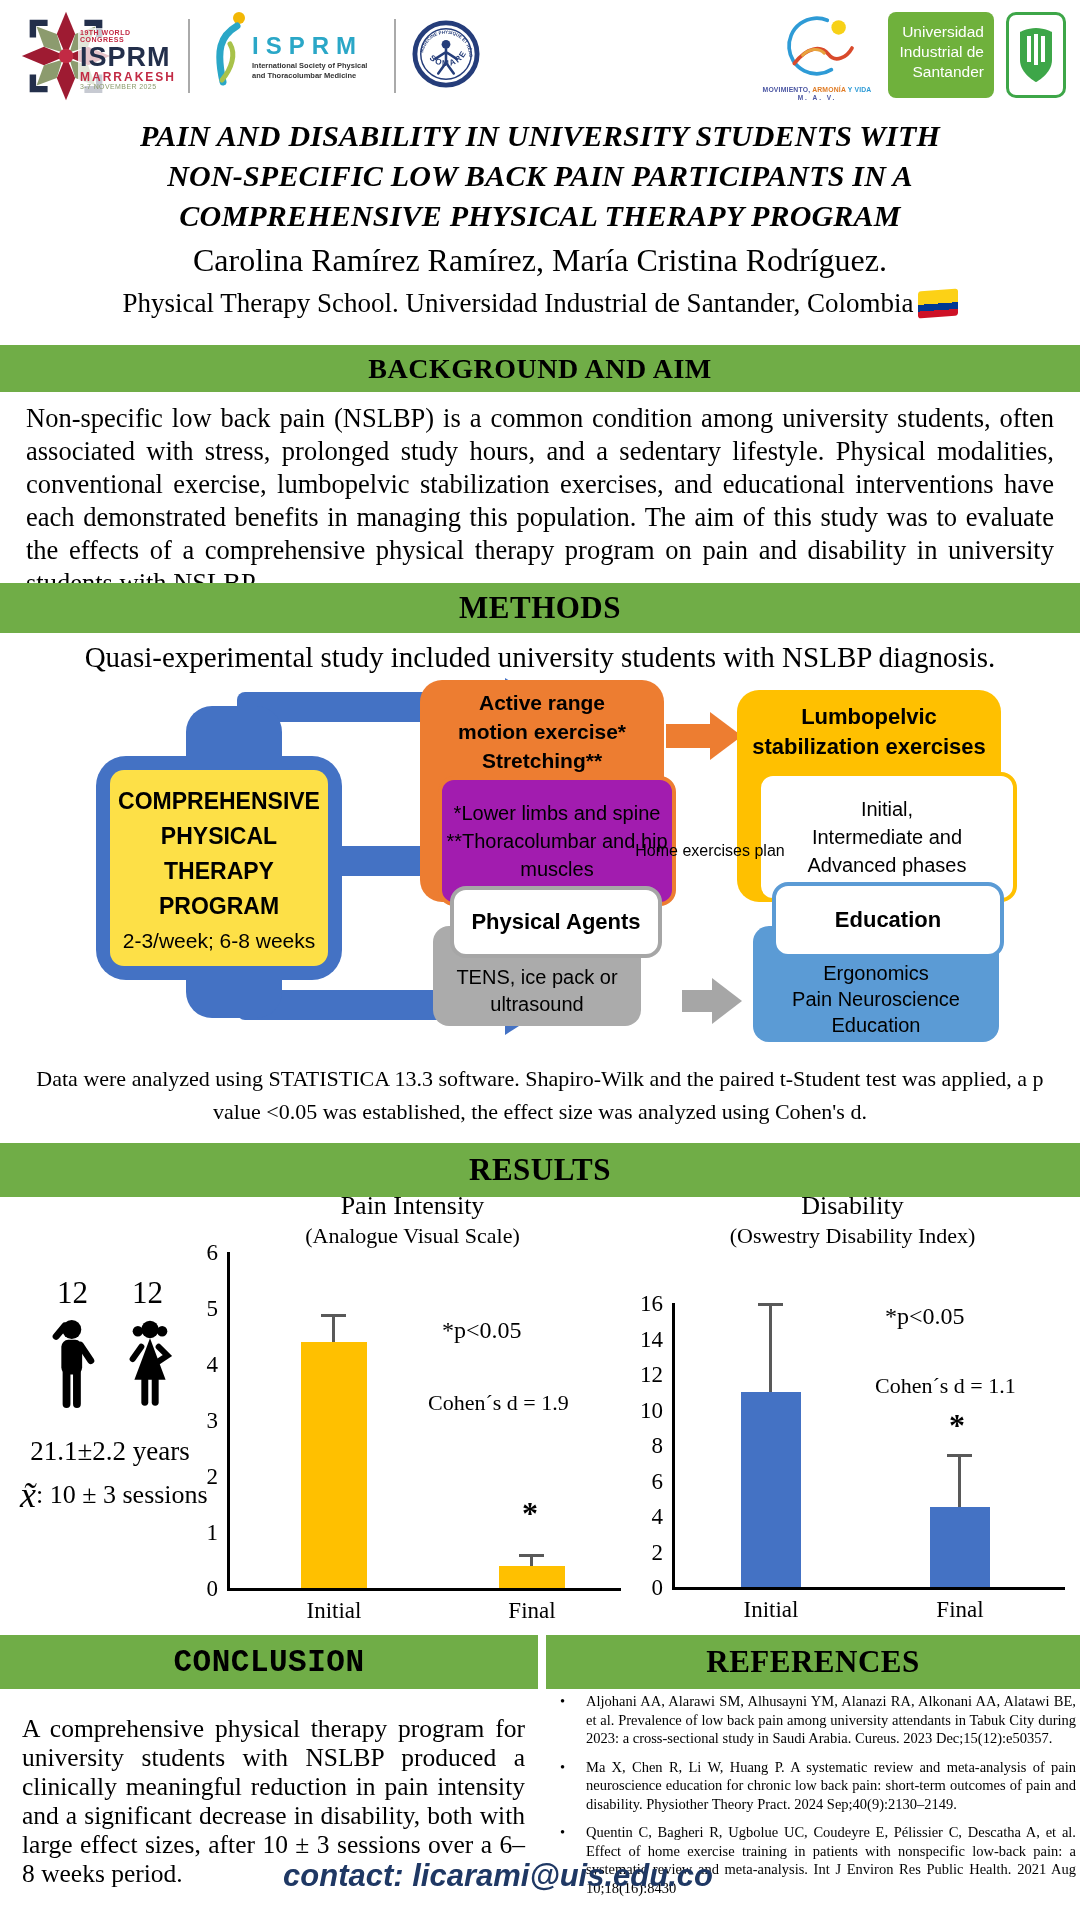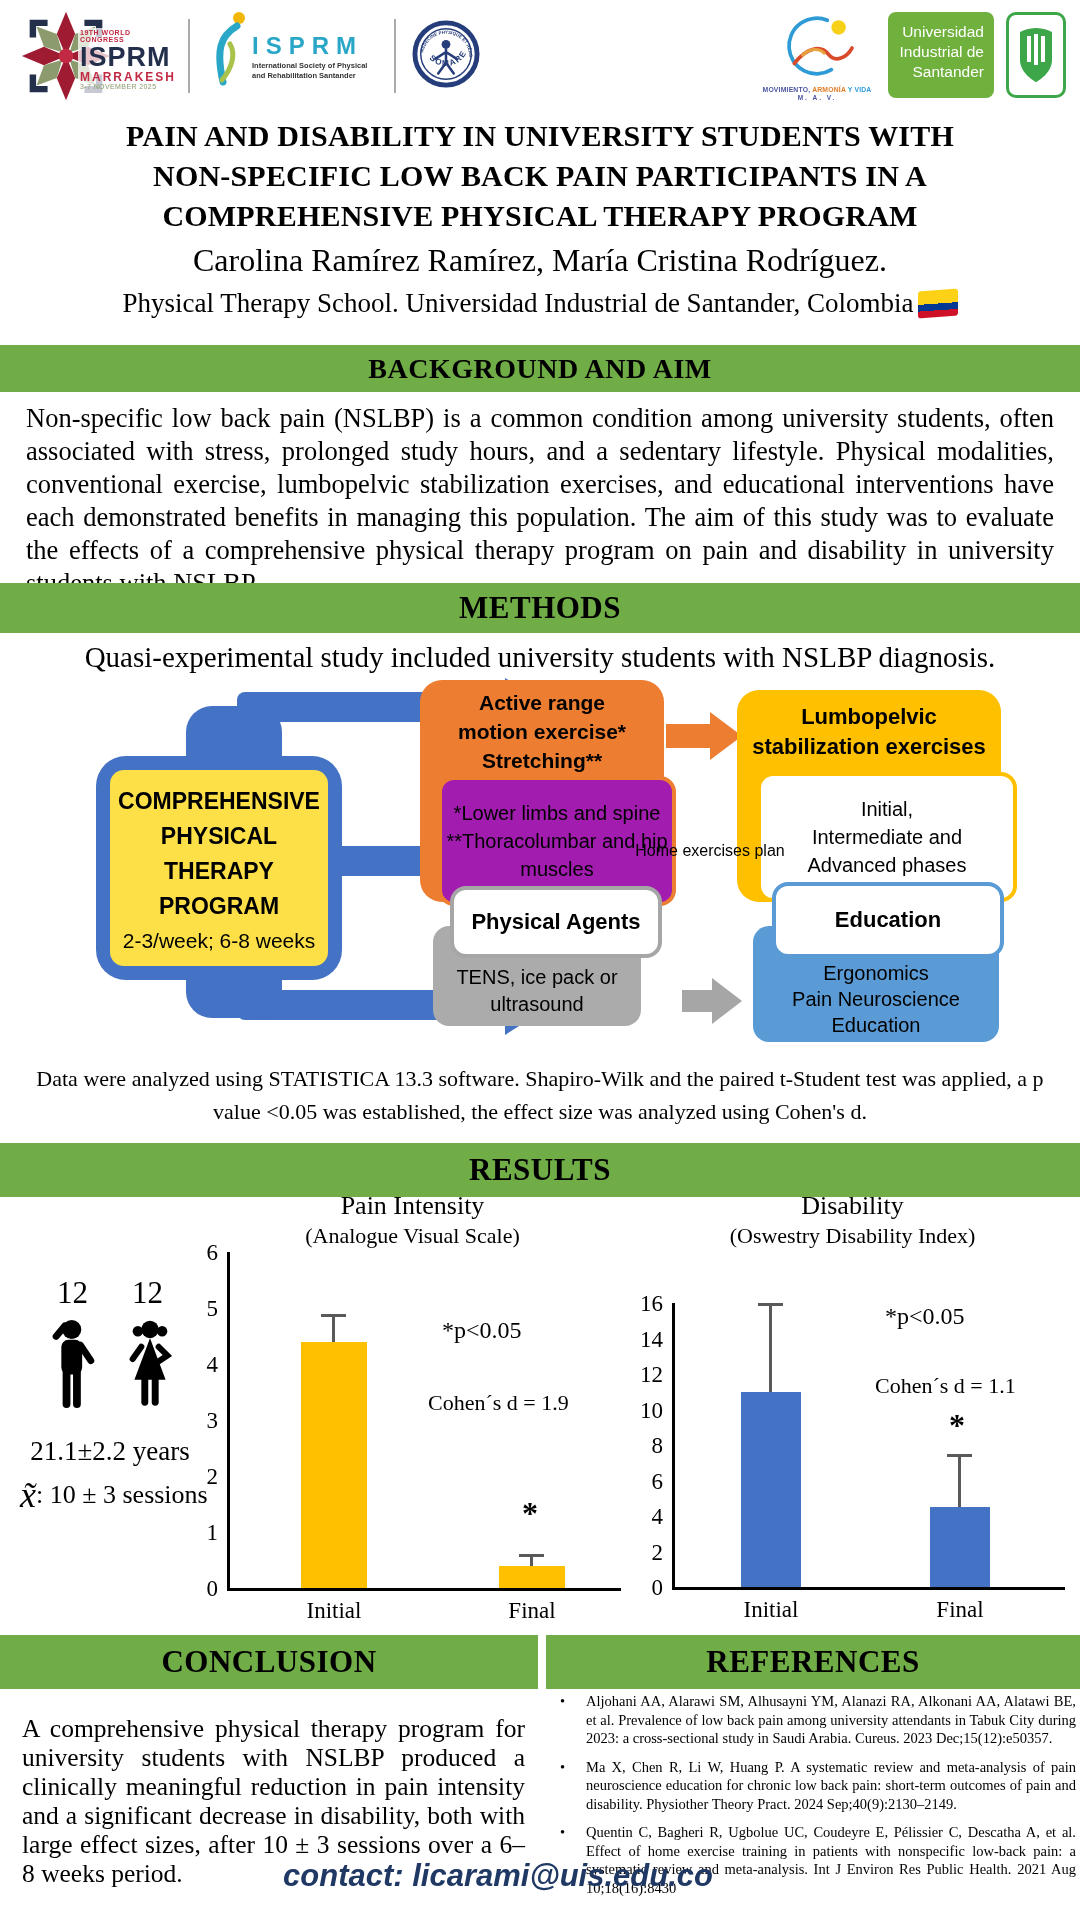--- a/index.html
+++ b/index.html
@@ -25,33 +25,33 @@
   .mav-words{font-size:6.8px;font-weight:700;letter-spacing:.2px;line-height:1.2;}
   .mav-w1{color:#4A55A2;} .mav-w2{color:#E07B24;} .mav-w3{color:#2E9BD6;}
   .mav-abbr{font-size:6.5px;font-weight:700;color:#4A55A2;letter-spacing:2px;}
   .uis-green{width:106px;height:86px;background:#6FB13C;border-radius:8px;color:#fff;
              font-family:"Liberation Sans",sans-serif;font-size:15.5px;line-height:1.3;
              text-align:right;padding:10px 10px 0 8px;box-sizing:border-box;}
   .uis-shield{width:60px;height:86px;border:3px solid #3DA648;border-radius:10px;background:#fff;
               display:flex;align-items:center;justify-content:center;box-sizing:border-box;}
   
   .title{position:absolute;top:116px;left:40px;width:1000px;text-align:center;
-         font-weight:700;font-size:30px;line-height:40px;letter-spacing:.2px;}
+         font-weight:700;font-size:30px;line-height:40px;letter-spacing:.2px;font-style:italic;}
   .authors{position:absolute;top:242px;left:0;width:1080px;text-align:center;font-size:32px;}
   .affil{position:absolute;top:288px;left:0;width:1080px;text-align:center;font-size:27px;}
   .flag{display:inline-block;width:40px;height:27px;vertical-align:-5px;margin-left:4px;
         background:linear-gradient(180deg,#FCD116 0 50%,#003893 50% 75%,#CE1126 75% 100%);
         border-radius:3px;transform:skewY(-4deg);}
   
   .banner{position:absolute;left:0;width:1080px;background:#70AD47;display:flex;align-items:center;
           justify-content:center;font-weight:700;letter-spacing:.5px;}
   #b-bg{top:345px;height:47px;font-size:28px;}
   #b-methods{top:583px;height:50px;font-size:31px;}
   #b-results{top:1143px;height:54px;font-size:31px;}
-  #b-conclusion{top:1635px;height:54px;width:538px;font-size:31px;}
+  #b-conclusion{top:1635px;height:54px;width:538px;font-size:31px;font-family:Liberation Mono, monospace;}
   #b-references{top:1635px;left:546px;width:534px;height:54px;font-size:31px;}
   
   .bg-body{position:absolute;top:402px;left:26px;width:1028px;font-size:26.5px;line-height:33px;text-align:justify;}
   .m-intro{position:absolute;top:641px;left:0;width:1080px;text-align:center;font-size:29px;}
   .analysis{position:absolute;top:1062px;left:30px;width:1020px;text-align:center;font-size:22px;line-height:33px;}
   
   .diagram{position:absolute;top:678px;left:0;width:1080px;height:372px;font-family:"Liberation Sans",sans-serif;}
   .diagram svg.arrows{position:absolute;left:0;top:0;}
   .pv{position:absolute;left:186px;top:28px;width:96px;height:312px;background:#4472C4;border-radius:26px;}
   .ph{position:absolute;left:96px;top:78px;width:246px;height:224px;background:#4472C4;border-radius:30px;}
@@ -160,21 +160,21 @@
       <div class="vdiv"></div>
       <div class="lg-isprm">
         <svg width="44" height="76" viewBox="0 0 44 76">
           <circle cx="33" cy="8" r="6" fill="#F2B705"></circle>
           <path d="M31 16 C14 26 10 40 17 72" fill="none" stroke="#2AA7C7" stroke-width="7" stroke-linecap="round"></path>
           <path d="M24 34 C30 44 26 58 16 70" fill="none" stroke="#A8C24A" stroke-width="5" stroke-linecap="round"></path>
         </svg>
         <div class="is-text">
           <div class="is-name">ISPRM</div>
           <div class="is-sub">International Society of Physical</div>
-          <div class="is-sub">and Rehabilitation Santander</div>
+          <div class="is-sub">and Thoracolumbar Medicine</div>
         </div>
       </div>
       <div class="vdiv"></div>
       <div class="lg-somaref">
         <svg width="68" height="68" viewBox="0 0 70 70">
           <circle cx="35" cy="35" r="32" fill="none" stroke="#253D7A" stroke-width="5"></circle>
           <circle cx="35" cy="35" r="26" fill="none" stroke="#253D7A" stroke-width="1.5"></circle>
           <circle cx="35" cy="25" r="4.5" fill="#253D7A"></circle>
           <path d="M35 30 L35 44 M35 33 L24 40 M35 33 L46 40 M35 44 L27 55 M35 44 L43 55" stroke="#253D7A" stroke-width="2.6" fill="none" stroke-linecap="round"></path>
           <defs>

